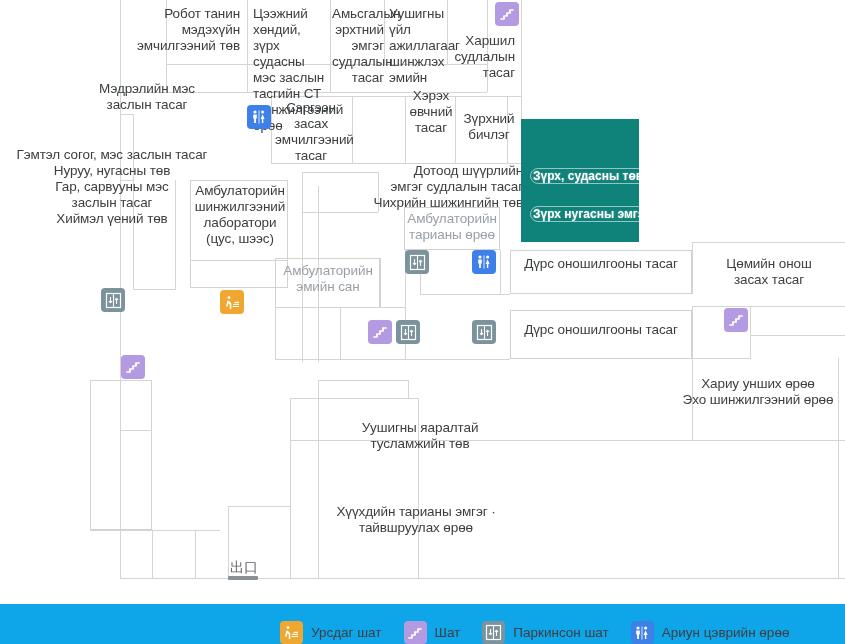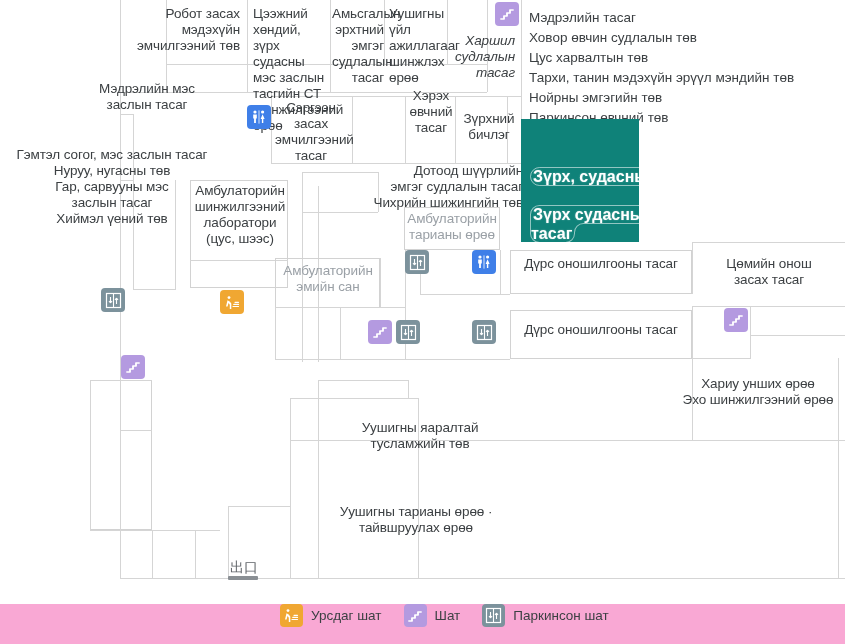--- a/index.html
+++ b/index.html
@@ -49,21 +49,21 @@
     white-space:pre-line;
   }
 
   
   .hl-room{
     position:absolute;
     background:#0f8279;
   }
   .hl-text{
     position:absolute;
-    font-size:16px;
+    font-size:12px;
     line-height:19px;
     color:#ffffff;
     white-space:pre-line;
     font-weight:600;
     text-shadow:0 0 2px rgba(255,255,255,.35);
   }
   .hl-text span{
     background:rgba(255,255,255,0.0);
     outline:1px solid rgba(255,255,255,.55);
     border-radius:9px;
@@ -94,24 +94,24 @@
   }
   .exit-bar{
     position:absolute;
     height:4px;background:#8a8f94;border-radius:1px;
   }
 
   
   #legend{
     position:absolute;
     left:0;top:604px;width:845px;height:40px;
-    display:flex;align-items:flex-start;
+    display:flex;align-items:flex-end;
     padding-left:280px;
     box-sizing:border-box;
-    background:#f9a8d4;
+    background:#0ea5e9;
     font-size:13.5px;
   }
   .leg-item{display:flex;align-items:center;margin-right:22px;}
   .leg-item .ico{position:static;width:23px;height:23px;margin-right:8px;}
   .leg-label{color:#3c4043;font-size:13.5px;white-space:nowrap;}
 </style>
 </head>
 <body>
 
 <div id="map-root">
@@ -197,39 +197,39 @@
   <div class="vline" style="left:408px;top:380px;height:18px;"></div>
   <div class="hline" style="left:290px;top:398px;width:128px;"></div>
   <div class="vline" style="left:290px;top:398px;height:180px;"></div>
   <div class="hline" style="left:290px;top:440px;width:128px;"></div>
   <div class="vline" style="left:418px;top:398px;height:180px;"></div>
   <div class="hline" style="left:228px;top:506px;width:62px;"></div>
   <div class="vline" style="left:228px;top:506px;height:72px;"></div>
   <div class="hline" style="left:418px;top:440px;width:420px;"></div>
   <div class="vline" style="left:838px;top:440px;height:138px;"></div>
 
-  <div class="lbl r" style="left:126px;top:6px;width:114px;">Робот засах
+  <div class="lbl r" style="left:126px;top:6px;width:114px;">Робот танин
 мэдэхүйн
 эмчилгээний төв</div>
   <div class="lbl l" style="left:253px;top:6px;width:78px;">Цээжний
 хөндий,
 зүрх судасны
 мэс заслын
 тасгийн СТ
 шинжилгээний өрөө</div>
   <div class="lbl r" style="left:332px;top:6px;width:52px;">Амьсгалын
 эрхтний
 эмгэг
 судлалын
 тасаг</div>
   <div class="lbl l" style="left:389px;top:6px;width:73px;">Уушигны үйл
 ажиллагааг
 шинжлэх
-өрөө</div>
-  <div class="lbl r" style="left:440px;top:33px;width:75px;font-style:italic;">Харшил
+эмийн</div>
+  <div class="lbl r" style="left:440px;top:33px;width:75px;">Харшил
 судлалын
 тасаг</div>
 
   <div class="lbl c" style="left:52px;top:81px;width:190px;">Мэдрэлийн мэс
 заслын тасаг</div>
 
   <div class="lbl c" style="left:0px;top:147px;width:224px;">Гэмтэл согог, мэс заслын тасаг
 Нуруу, нугасны төв
 Гар, сарвууны мэс
 заслын тасаг
@@ -261,34 +261,28 @@
 
   <div class="lbl c" style="left:512px;top:256px;width:178px;">Дүрс оношилгооны тасаг</div>
   <div class="lbl c" style="left:512px;top:322px;width:178px;">Дүрс оношилгооны тасаг</div>
   <div class="lbl c" style="left:700px;top:256px;width:138px;">Цөмийн онош
 засах тасаг</div>
   <div class="lbl c" style="left:668px;top:376px;width:180px;">Хариу унших өрөө
 Эхо шинжилгээний өрөө</div>
 
   <div class="lbl c" style="left:330px;top:420px;width:180px;">Уушигны яаралтай
 тусламжийн төв</div>
-  <div class="lbl c" style="left:320px;top:504px;width:192px;">Уушигны тарианы өрөө ·
+  <div class="lbl c" style="left:320px;top:504px;width:192px;">Хүүхдийн тарианы эмгэг ·
 тайвшруулах өрөө</div>
 
-  <div class="listblock" style="left:529px;top:8px;width:310px;">Мэдрэлийн тасаг
-Ховор өвчин судлалын төв
-Цус харвалтын төв
-Тархи, танин мэдэхүйн эрүүл мэндийн төв
-Нойрны эмгэгийн төв
-Паркинсон өвчний төв</div>
 
   <div class="hl-room" style="left:521px;top:119px;width:118px;height:123px;"></div>
   <div class="hl-text" style="left:531px;top:148px;width:260px;">
     <div><span>Зүрх, судасны төв</span></div>
-    <div><span>Зүрх судасны эмгэг судалын тасаг</span></div>
+    <div><span>Зүрх нугасны эмгэг судалын тасаг</span></div>
   </div>
 
   <div class="ico restroom" style="left:247px;top:105px;">
     <svg width="16" height="16" viewBox="0 0 16 16">
       <circle cx="4" cy="3" r="1.6" fill="#fff"></circle>
       <path d="M2.2 5.4h3.6v4.2H4.9V14H3.1V9.6H2.2z" fill="#fff"></path>
       <rect x="7.5" y="1.4" width="1" height="13.2" fill="#fff" opacity="0.8"></rect>
       <circle cx="11.6" cy="3" r="1.6" fill="#fff"></circle>
       <path d="M11.6 5.2 9.6 10h1.3v4h1.4v-4h1.3z" fill="#fff"></path>
     </svg>
@@ -407,14 +401,26 @@
       <svg width="17" height="17" viewBox="0 0 17 17">
         <rect x="1.5" y="1.5" width="14" height="14" fill="none" stroke="#fff" stroke-width="1.2"></rect>
         <line x1="8.5" y1="1.5" x2="8.5" y2="15.5" stroke="#fff" stroke-width="1.1"></line>
         <path d="M5.5 5v6M5.5 11l-1.5-2M5.5 11l1.5-2" stroke="#fff" stroke-width="1.1" fill="none"></path>
         <path d="M11.5 12V6M11.5 6l-1.5 2M11.5 6l1.5 2" stroke="#fff" stroke-width="1.1" fill="none"></path>
       </svg>
     </span>
     <span class="leg-label">Паркинсон шат</span>
   </div>
 
+  <div class="leg-item">
+    <span class="ico restroom">
+      <svg width="16" height="16" viewBox="0 0 16 16">
+        <circle cx="4" cy="3" r="1.6" fill="#fff"></circle>
+        <path d="M2.2 5.4h3.6v4.2H4.9V14H3.1V9.6H2.2z" fill="#fff"></path>
+        <rect x="7.5" y="1.4" width="1" height="13.2" fill="#fff" opacity="0.8"></rect>
+        <circle cx="11.6" cy="3" r="1.6" fill="#fff"></circle>
+        <path d="M11.6 5.2 9.6 10h1.3v4h1.4v-4h1.3z" fill="#fff"></path>
+      </svg>
+    </span>
+    <span class="leg-label">Ариун цэврийн өрөө</span>
+  </div>
 
 </div>
 
 </body></html>

